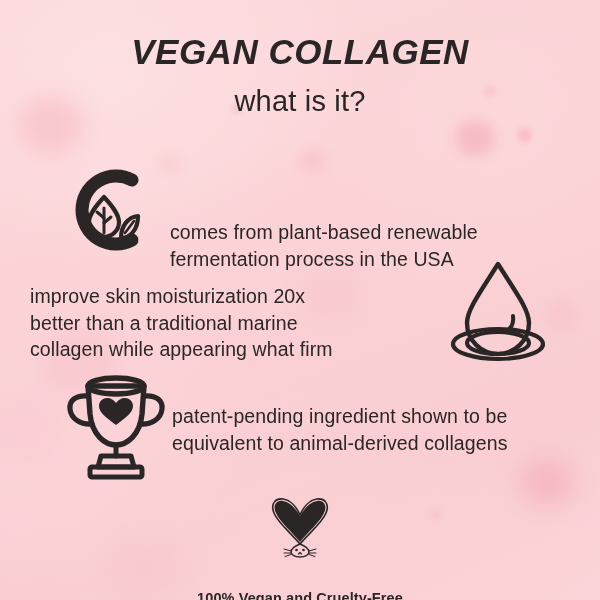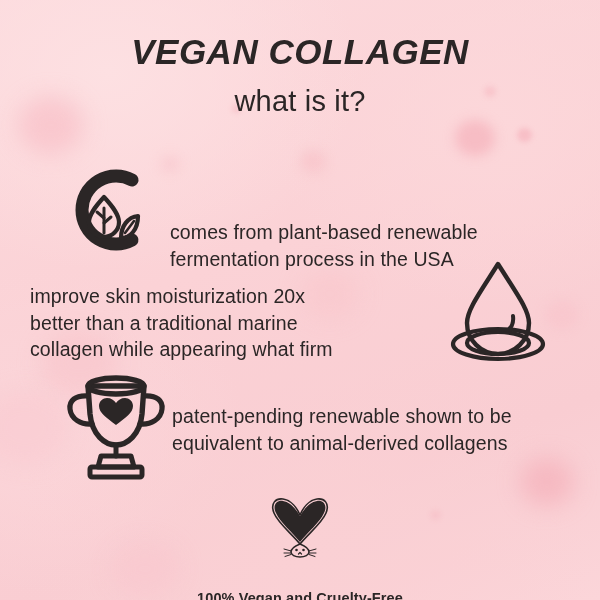--- a/index.html
+++ b/index.html
@@ -166,21 +166,21 @@
       <ellipse class="stroke" stroke-width="5.4" cx="59" cy="17" rx="28" ry="8"></ellipse>
       <path class="stroke" stroke-width="5.2" d="M31 27 C18 26 12 32 13 40 C14 50 24 56 35 55"></path>
       <path class="stroke" stroke-width="5.2" d="M87 27 C100 26 106 32 105 40 C104 50 94 56 83 55"></path>
       <path class="fill" d="M59 56 C50 49 42 44 42 37 C42 32 46 29 50 29 C54 29 57 31 59 34
                C61 31 64 29 68 29 C72 29 76 32 76 37 C76 44 68 49 59 56 Z"></path>
       <path class="stroke" stroke-width="5" d="M59 76 L59 87"></path>
       <path class="stroke" stroke-width="5" d="M44 87 L74 87 L77 98 L41 98 Z"></path>
       <rect class="stroke" stroke-width="5" x="33" y="98" width="52" height="10" rx="2"></rect>
     </svg>
   </div>
-  <div class="body-text" id="text-block-3">patent-pending renewable shown to be
+  <div class="body-text" id="text-block-3">patent-pending ingredient shown to be
 equivalent to animal-derived collagens</div>
 
   <div class="icon" id="icon-bunny-heart">
     <svg viewBox="0 0 72 60">
       <path class="fill" d="M36 44 C28 34 16 24 12 15 C8 7 13 2 19 3 C26 4 32 11 36 18
                C40 11 46 4 53 3 C59 2 64 7 60 15 C56 24 44 34 36 44 Z"></path>
       <path class="stroke" stroke-width="1.6" d="M36 46 C27 35 14 25 10 15 C6 5 12 0 19 1 C27 2 33 10 36 17
                C39 10 45 2 53 1 C60 0 66 5 62 15 C58 25 45 35 36 46 Z"></path>
       <path class="stroke" stroke-width="1.5" d="M36 46 C31 48 27 51 27 54 C27 57 31 59 36 59 C41 59 45 57 45 54 C45 51 41 48 36 46 Z"></path>
       <circle class="fill" cx="32.5" cy="52" r="1.3"></circle>

